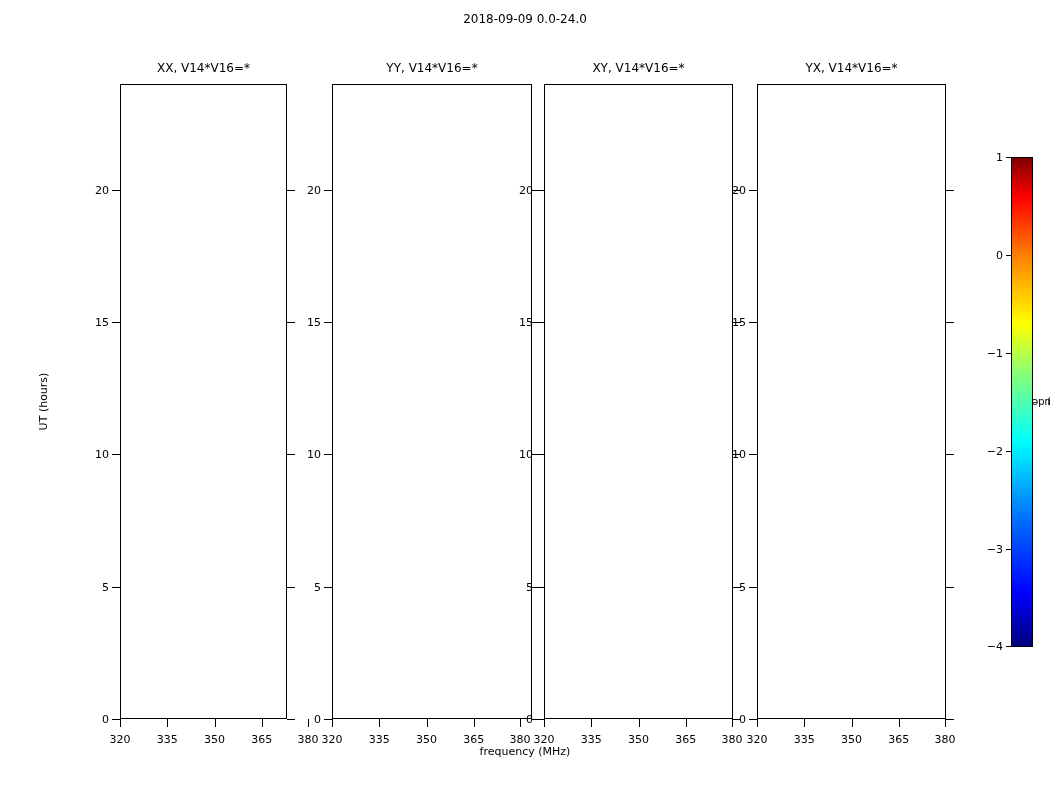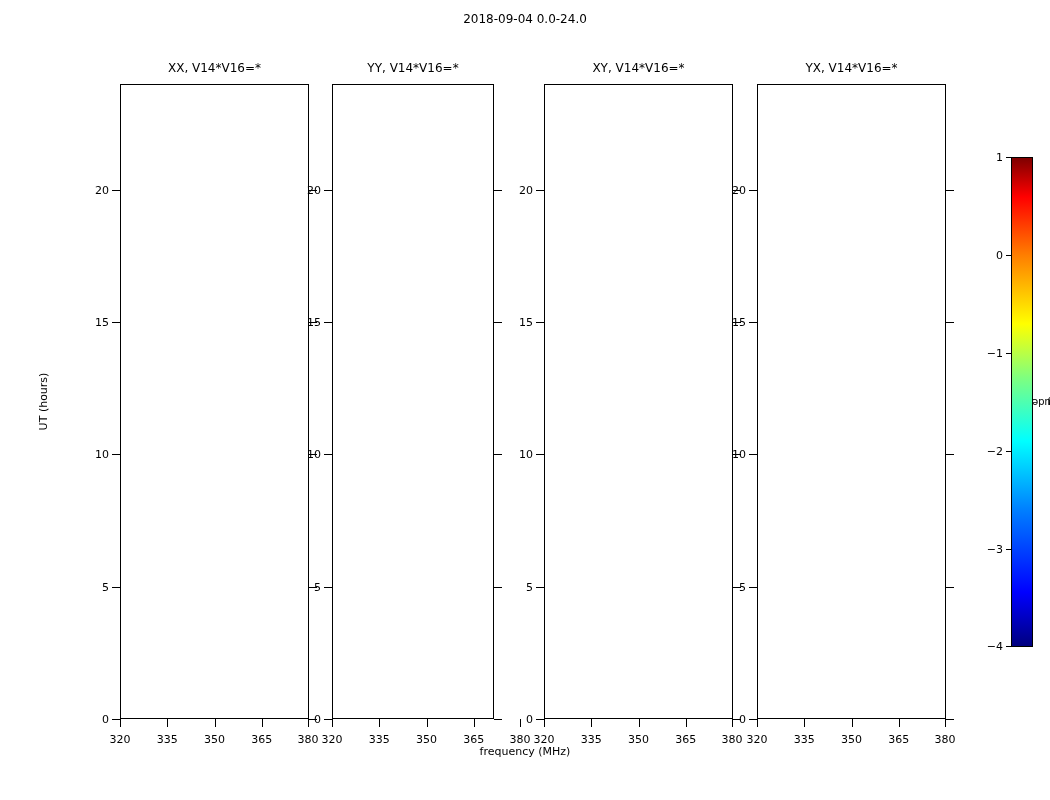--- a/index.html
+++ b/index.html
@@ -167,27 +167,27 @@
   #cblabel span {
     transform: rotate(-90deg);
     white-space: nowrap;
     display: block;
   }
   .sub { font-size: 0.75em; vertical-align: -0.25em; }
 </style>
 </head>
 <body>
 
-<div id="figure-title">2018-09-04 0.0-24.0</div>
+<div id="figure-title">2018-09-09 0.0-24.0</div>
 
 <div id="ylabel">
   <span>UT (hours)</span>
 </div>
 
-<div class="panel" id="panel-0" style="left:120px; width:189px;">
+<div class="panel" id="panel-0" style="left:120px; width:167px;">
   <div class="panel-title">XX, V14*V16=*</div>
   <div class="axes-box"></div>
 
   <div class="ytick" style="top:635px;"></div>
   <div class="ytick" style="top:502.7px;"></div>
   <div class="ytick" style="top:370.4px;"></div>
   <div class="ytick" style="top:238.1px;"></div>
   <div class="ytick" style="top:105.8px;"></div>
   <div class="ytick-right" style="top:635px;"></div>
   <div class="ytick-right" style="top:502.7px;"></div>
@@ -207,21 +207,21 @@
   <div class="xtick" style="left:141.75px;"></div>
   <div class="xtick" style="left:188px;"></div>
 
   <div class="xtick-label" style="left:0px;">320</div>
   <div class="xtick-label" style="left:47.25px;">335</div>
   <div class="xtick-label" style="left:94.5px;">350</div>
   <div class="xtick-label" style="left:141.75px;">365</div>
   <div class="xtick-label" style="left:188px;">380</div>
 </div>
 
-<div class="panel" id="panel-1" style="left:332px; width:162px;">
+<div class="panel" id="panel-1" style="left:332px; width:200px;">
   <div class="panel-title">YY, V14*V16=*</div>
   <div class="axes-box"></div>
 
   <div class="ytick" style="top:635px;"></div>
   <div class="ytick" style="top:502.7px;"></div>
   <div class="ytick" style="top:370.4px;"></div>
   <div class="ytick" style="top:238.1px;"></div>
   <div class="ytick" style="top:105.8px;"></div>
   <div class="ytick-right" style="top:635px;"></div>
   <div class="ytick-right" style="top:502.7px;"></div>

